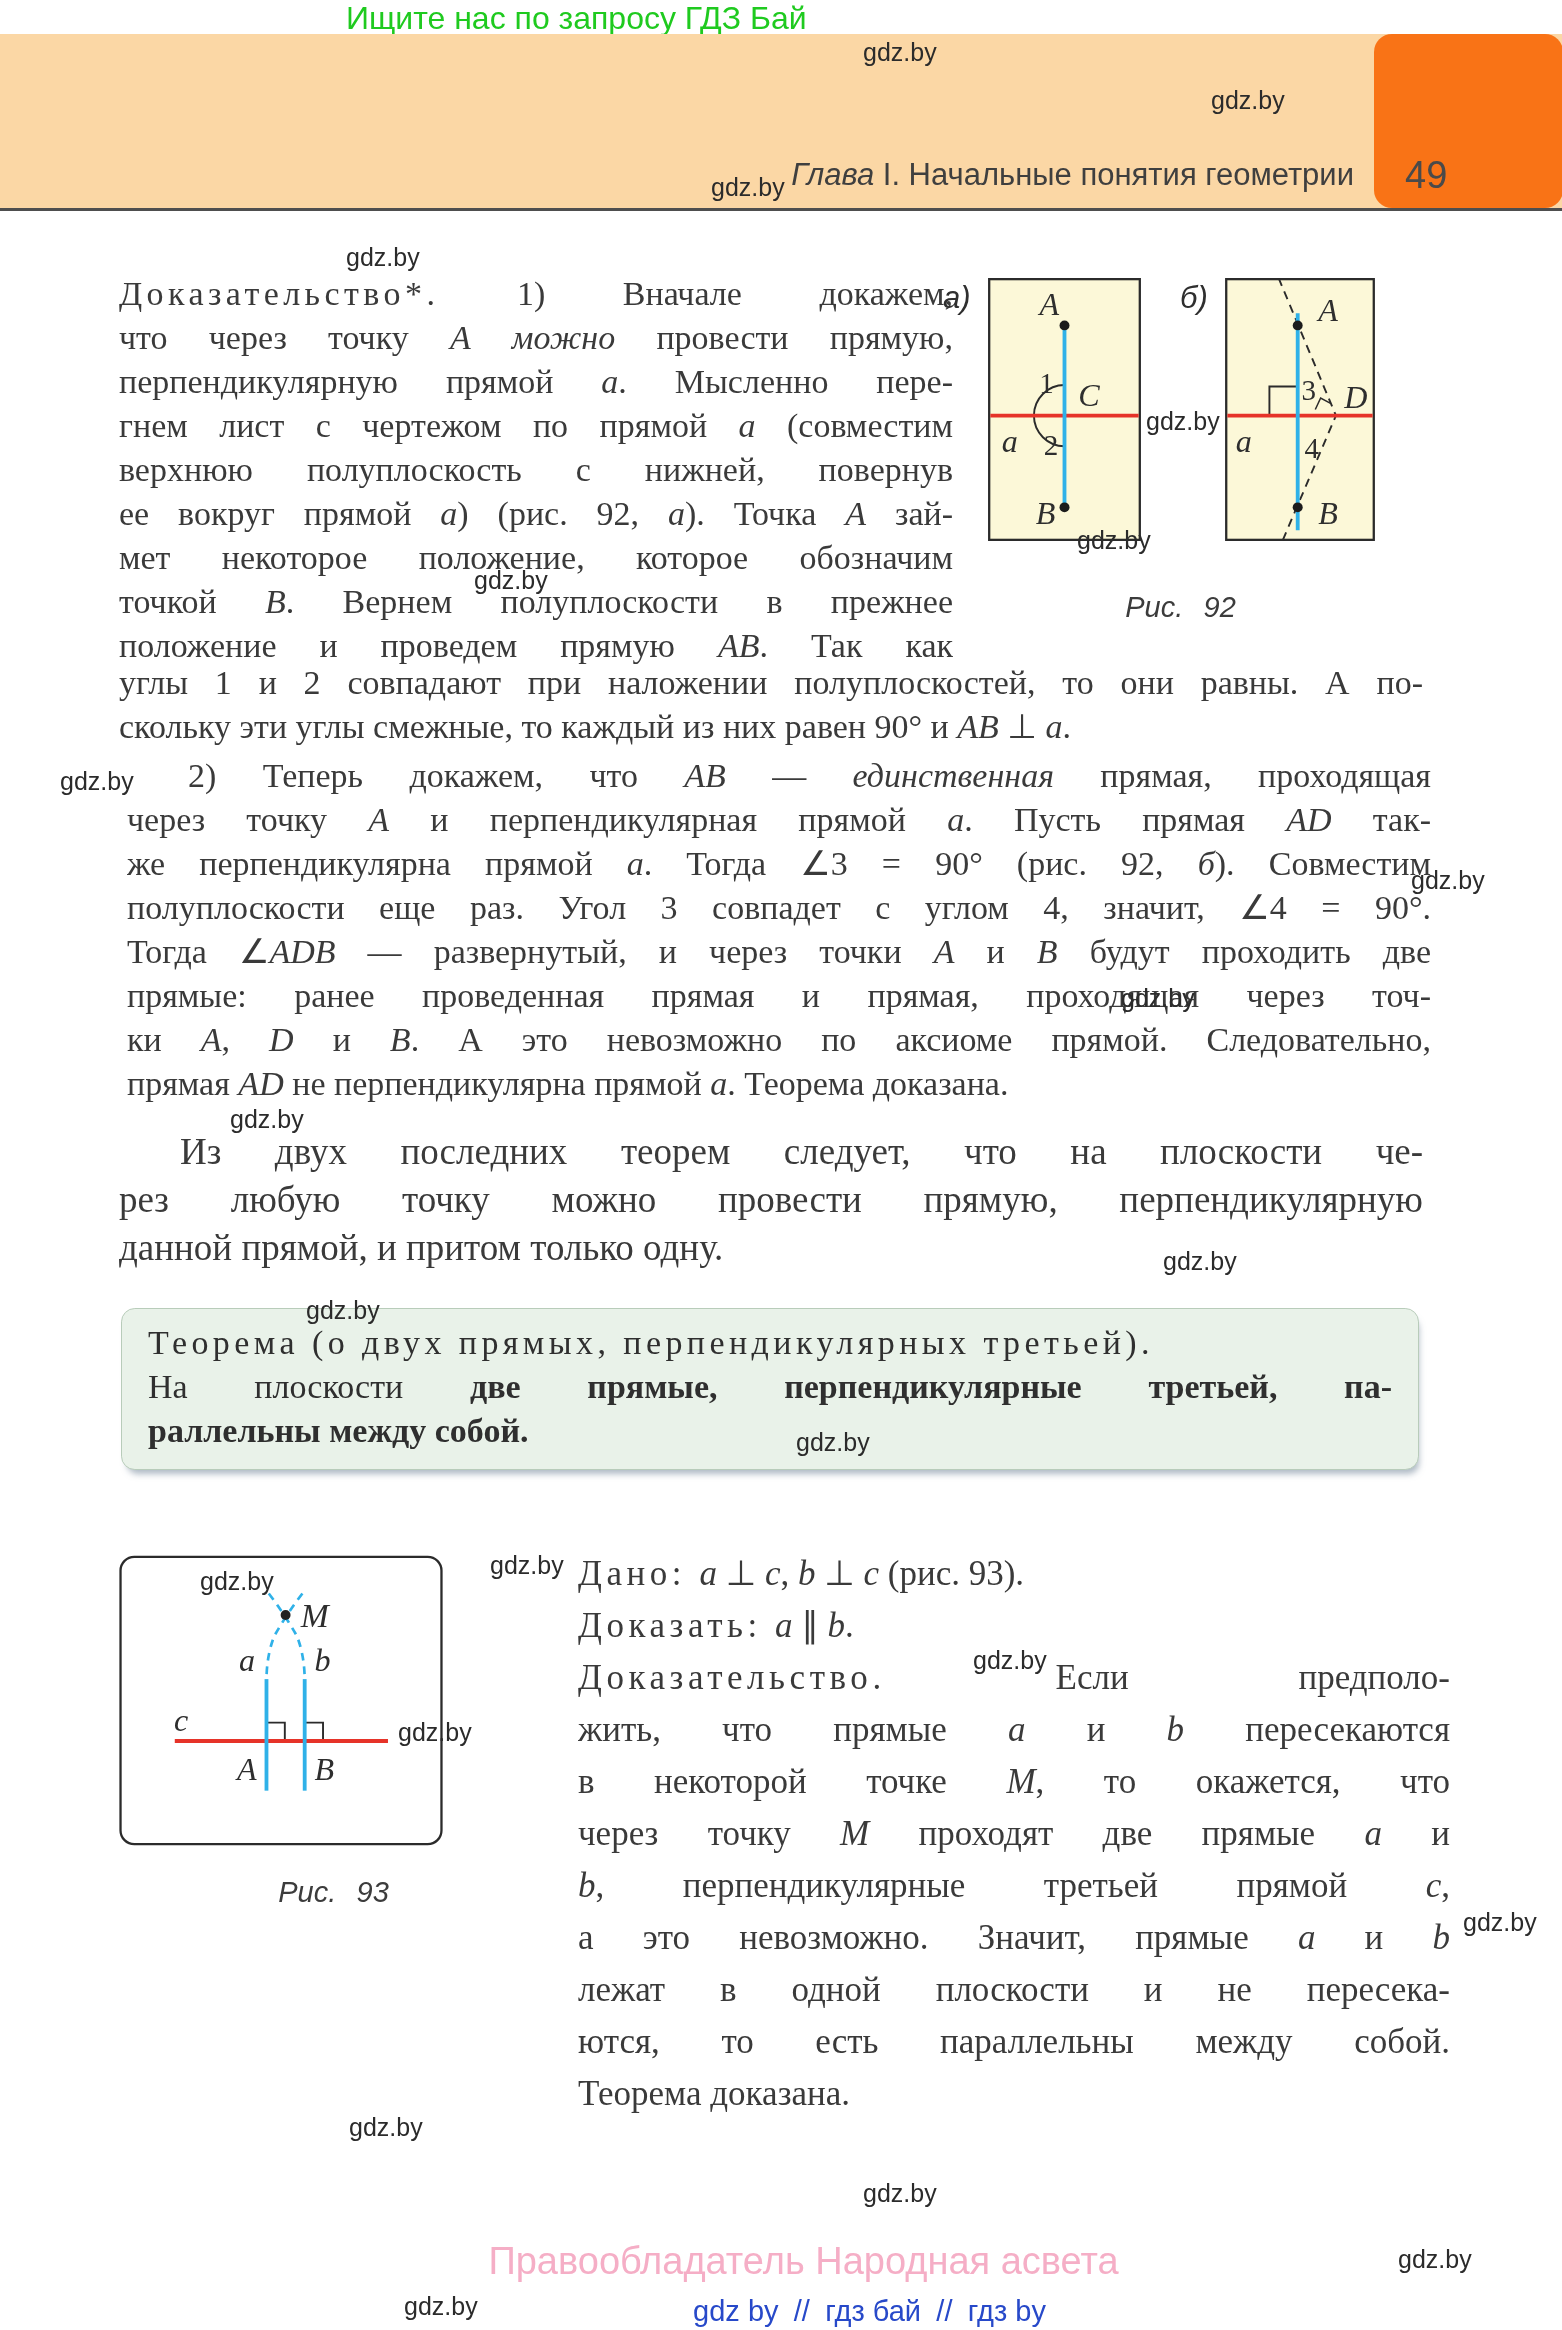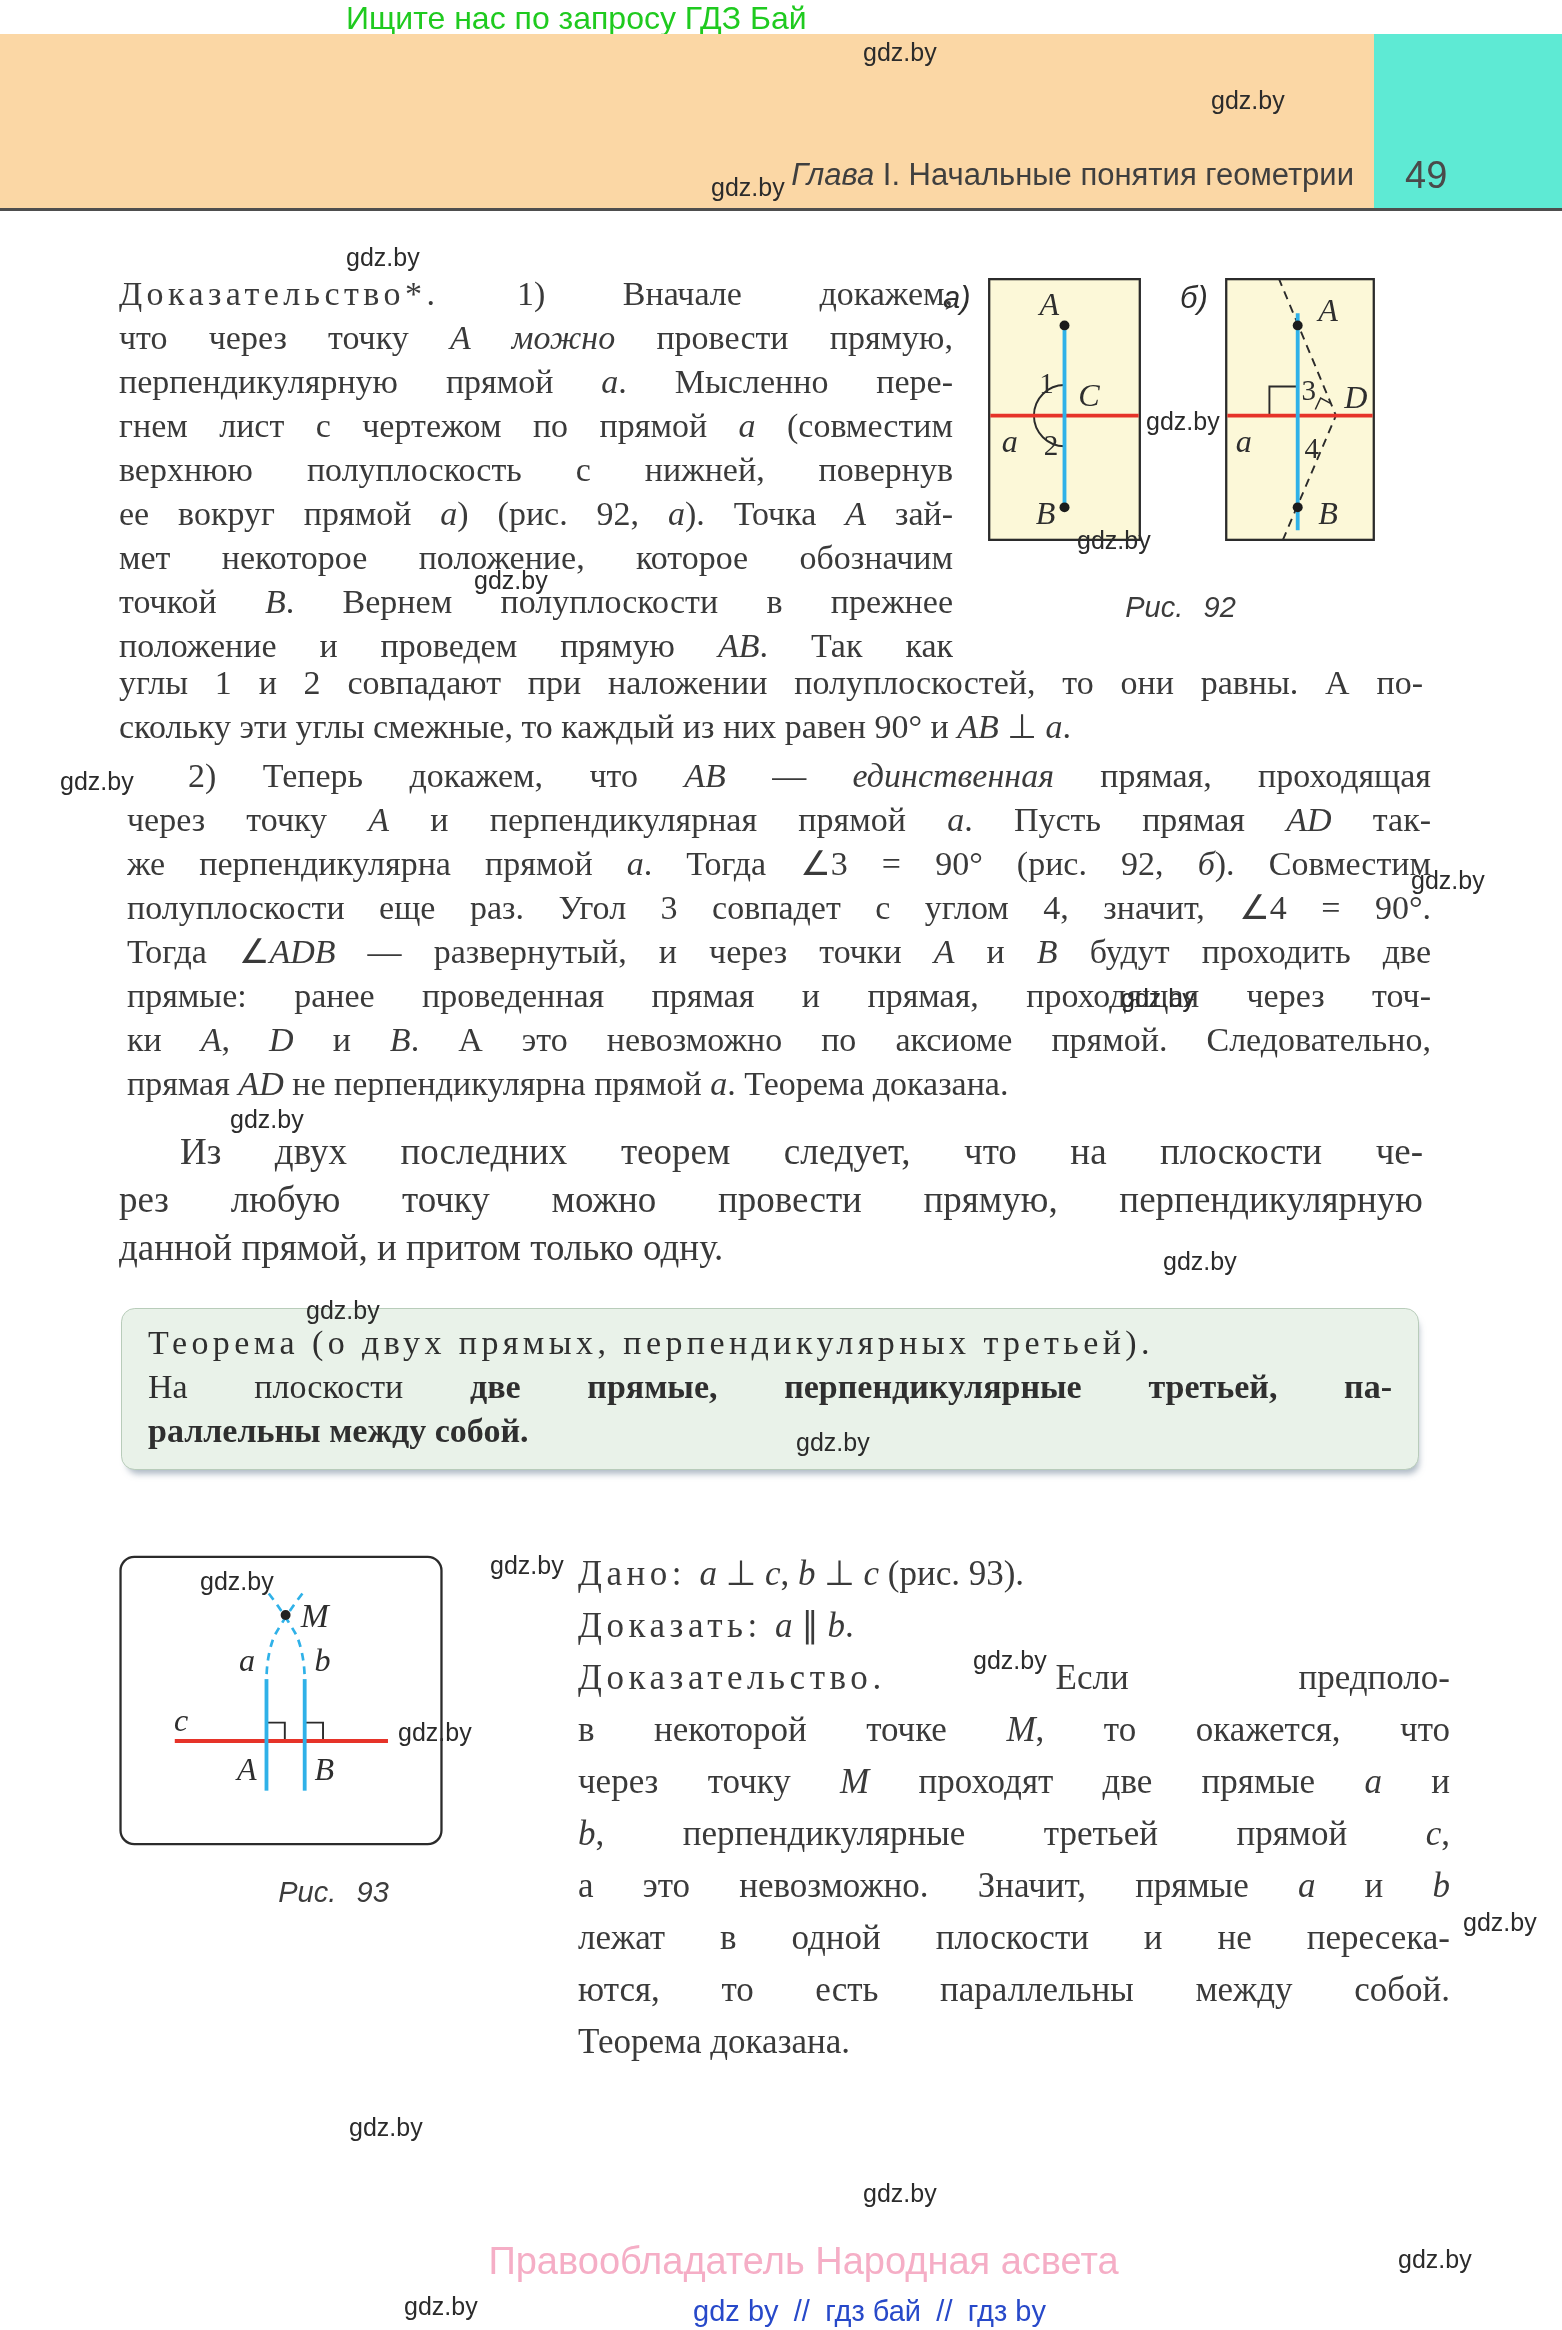--- a/index.html
+++ b/index.html
@@ -3,21 +3,21 @@
 <meta charset="utf-8">
 <style>
   html,body{margin:0;padding:0;background:#ffffff;}
   #page{position:relative;width:1563px;height:2330px;background:#ffffff;overflow:hidden;
         font-family:"Liberation Serif",serif;color:#3a3a3a;}
   .sans{font-family:"Liberation Sans",sans-serif;}
   
   #promo{position:absolute;left:346px;top:0px;font-size:32px;color:#1fca1f;white-space:nowrap;}
   
   #band{position:absolute;left:0;top:34px;width:1563px;height:174px;background:#fbd7a5;border-bottom:3.8px solid #4e4e4e;}
-  #page-badge{position:absolute;right:0;top:0;width:189px;height:174px;background:#5eead4;}
+  #page-badge{position:absolute;right:0;top:0;width:189px;height:174px;background:#f97316;border-radius:18px;}
   #page-number{position:absolute;left:31px;bottom:10.7px;font-size:38px;color:#4a4a4a;}
   #chapter{position:absolute;right:209px;bottom:15.3px;font-size:31px;color:#3f3f3f;white-space:nowrap;}
   #chapter .it{font-style:italic;margin-left:20px;}
   
   .wm{position:absolute;font-family:"Liberation Sans",sans-serif;font-size:25px;color:#2b2b2b;white-space:nowrap;z-index:30;}
   
   .block{position:absolute;}
   .tl{overflow:hidden;height:var(--lh);line-height:var(--lh);white-space:nowrap;}
   .jl{white-space:normal;text-align:justify;text-align-last:justify;}
   .ind{text-indent:61px;}
@@ -100,20 +100,21 @@
   <div id="theorem-box" class="block">
       <div class="tl"><span class="seg-s">Теорема (о двух прямых, перпендикулярных третьей).</span></div>
       <div class="tl jl"><span class="seg-n">На плоскости </span><span class="seg-b">две прямые, перпендикулярные третьей, па-</span></div>
       <div class="tl"><span class="seg-b">раллельны между собой.</span></div>
     </div>
 
   <div id="right-col" class="block">
       <div class="tl"><span class="seg-s">Дано: </span><span class="seg-i">a</span><span class="seg-n"> ⊥ </span><span class="seg-i">c</span><span class="seg-n">, </span><span class="seg-i">b</span><span class="seg-n"> ⊥ </span><span class="seg-i">c</span><span class="seg-n"> (рис. 93).</span></div>
       <div class="tl"><span class="seg-s">Доказать: </span><span class="seg-i">a</span><span class="seg-n"> ∥ </span><span class="seg-i">b</span><span class="seg-n">.</span></div>
       <div class="tl jl"><span class="seg-s">Доказательство.</span><span class="seg-n"> Если предполо-</span></div>
+      <div class="tl jl"><span class="seg-n">жить, что прямые </span><span class="seg-i">a</span><span class="seg-n"> и </span><span class="seg-i">b</span><span class="seg-n"> пересекаются</span></div>
       <div class="tl jl"><span class="seg-n">в некоторой точке </span><span class="seg-i">M</span><span class="seg-n">, то окажется, что</span></div>
       <div class="tl jl"><span class="seg-n">через точку </span><span class="seg-i">M</span><span class="seg-n"> проходят две прямые </span><span class="seg-i">a</span><span class="seg-n"> и</span></div>
       <div class="tl jl"><span class="seg-i">b</span><span class="seg-n">, перпендикулярные третьей прямой </span><span class="seg-i">c</span><span class="seg-n">,</span></div>
       <div class="tl jl"><span class="seg-n">а это невозможно. Значит, прямые </span><span class="seg-i">a</span><span class="seg-n"> и </span><span class="seg-i">b</span></div>
       <div class="tl jl"><span class="seg-n">лежат в одной плоскости и не пересека-</span></div>
       <div class="tl jl"><span class="seg-n">ются, то есть параллельны между собой.</span></div>
       <div class="tl"><span class="seg-n">Теорема доказана.</span></div>
     </div>
 
   <div class="fig-tag" style="left:943px;top:280px;">а)</div>

